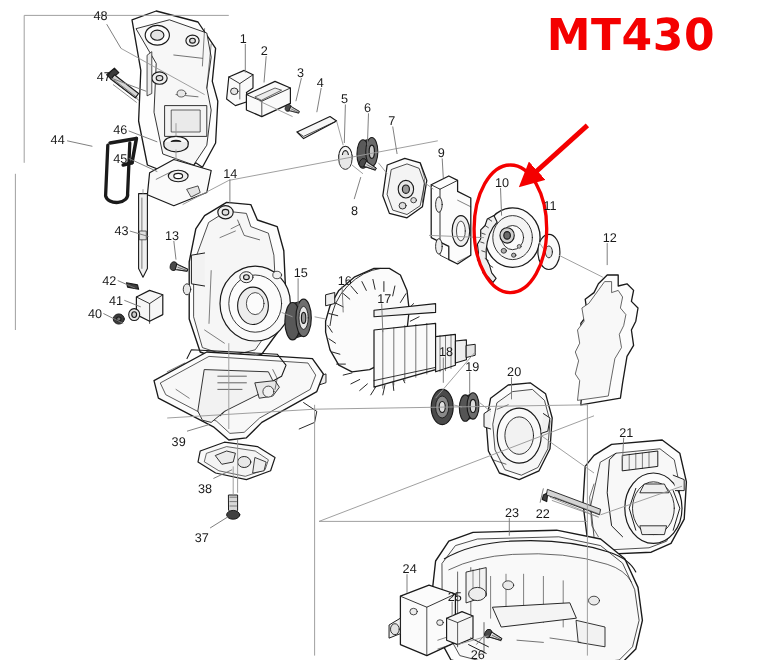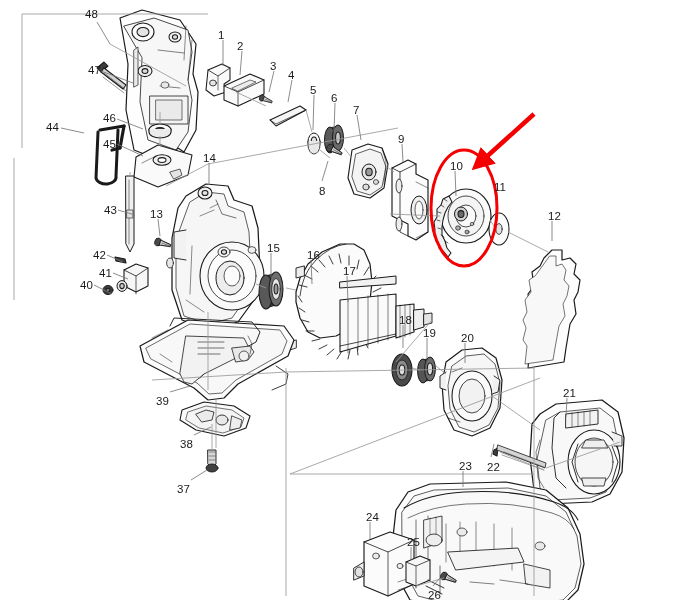--- a/index.html
+++ b/index.html
@@ -502,15 +502,16 @@
         <text x="459" y="470">23</text>
         <text x="366" y="521">24</text>
         <text x="407" y="546">25</text>
         <text x="428" y="599">26</text>
         <text x="177" y="493">37</text>
         <text x="180" y="448">38</text>
         <text x="156" y="405">39</text>
       </g>
   </svg>
 
+  <div class="ann" id="ann-model" style="color: rgb(244, 0, 0);">MT430</div>
 
 
 </div>
 
 </body></html>

